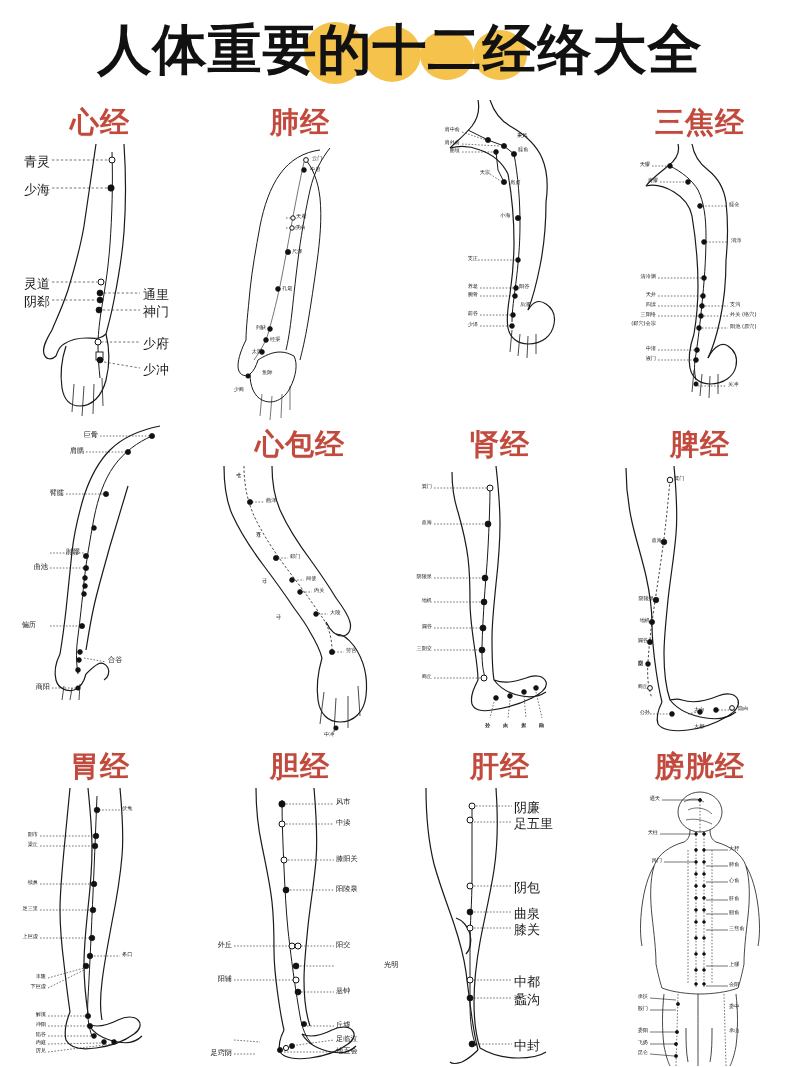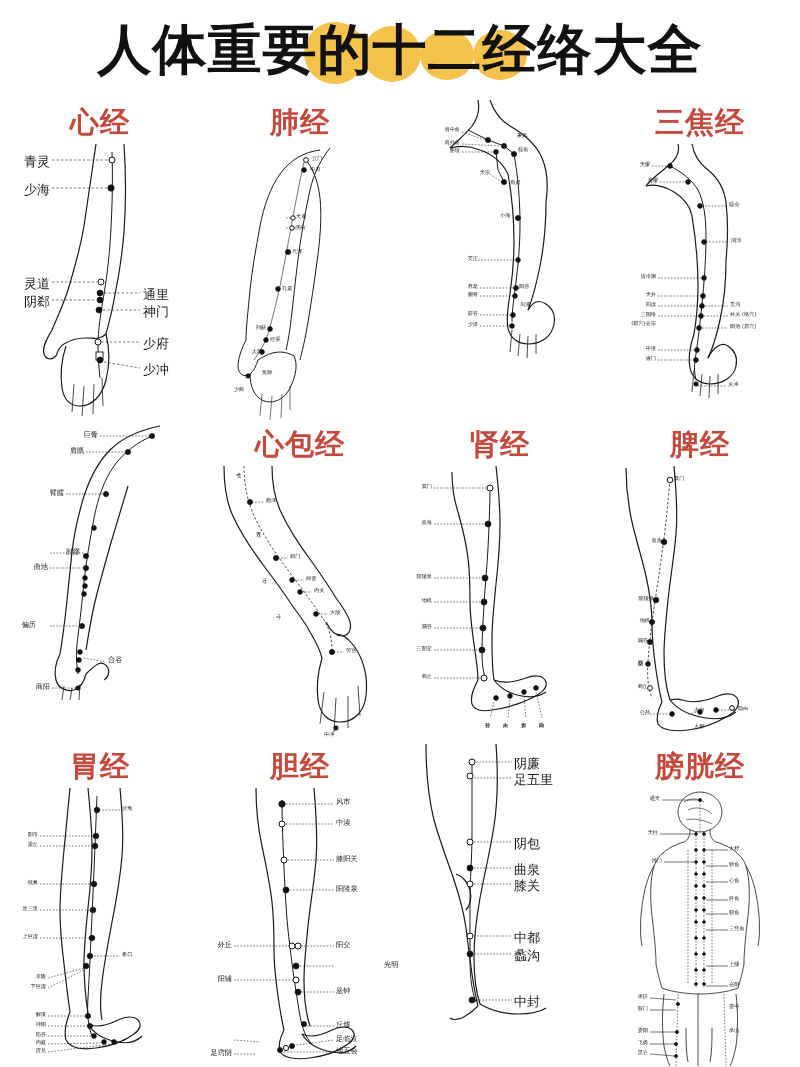--- a/index.html
+++ b/index.html
@@ -621,20 +621,21 @@
       <div class="lbl mid" style="left:136px;top:199px;">悬钟</div>
       <div class="lbl mid" style="left:136px;top:233px;">丘墟</div>
       <div class="lbl mid r" style="left:32px;top:247px;margin-top:44px;">侠溪</div>
       <div class="lbl mid" style="left:136px;top:247px;">足临泣</div>
       <div class="lbl mid r" style="left:32px;top:261px;">足窍阴</div>
       <div class="lbl mid" style="left:136px;top:259px;">地五会</div>
     </div>
   </div>
 
   <div class="cell">
+    <div class="cell-title">肝经</div>
     <div class="diagram">
       <svg viewBox="0 0 200 278" xmlns="http://www.w3.org/2000/svg">
         <path class="ln lw12" d="M26,0 C26,26 28,52 34,76 C40,98 48,118 54,136 C60,154 64,170 66,184"></path>
         <path class="ln lw12" d="M66,184 C68,200 70,216 72,230 C74,244 76,254 78,262"></path>
         <path class="ln lw12" d="M96,0 C98,28 98,56 94,82 C90,108 84,132 80,154 C76,176 74,196 74,214 C74,232 76,248 80,260"></path>
         <path class="ln lw12" d="M56,130 C62,132 68,138 70,146 C72,154 70,162 66,166"></path>
 
         <path class="ln lw12" d="M78,262 C72,268 66,272 62,274 C56,276 52,276 50,274"></path>
         <path class="ln lw12" d="M80,260 C90,266 104,270 118,270 C130,270 140,268 146,264"></path>
 

